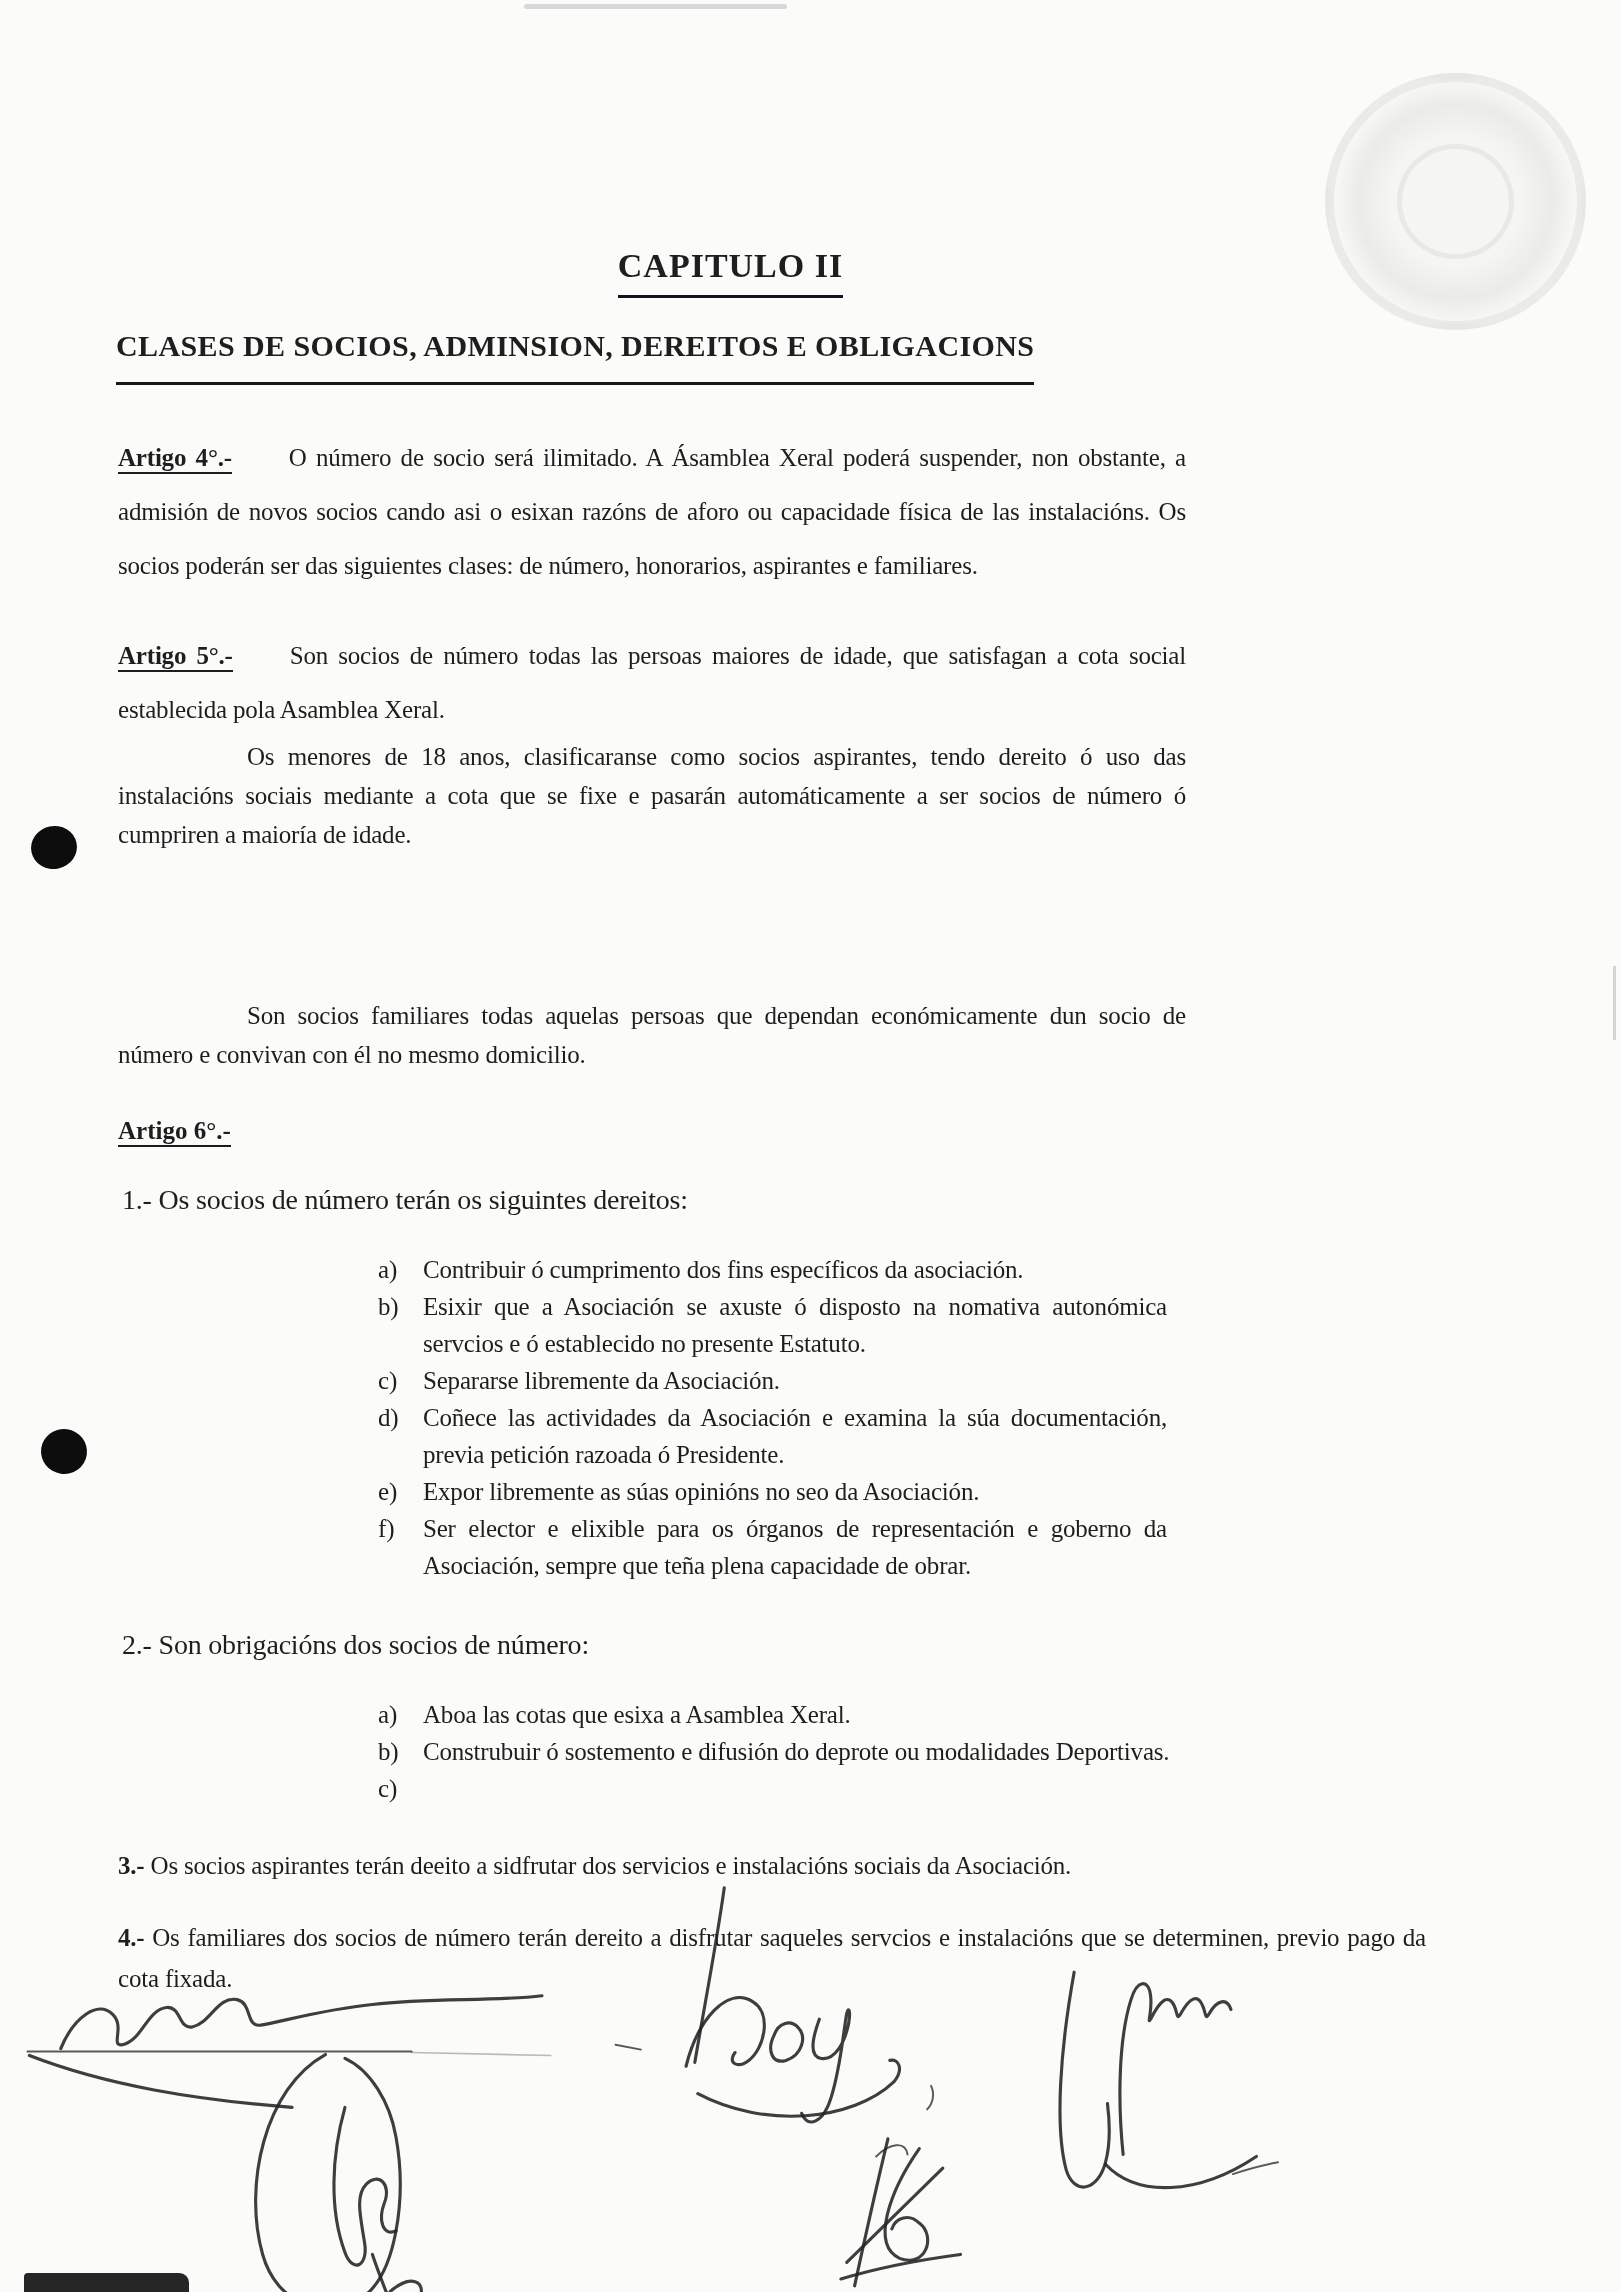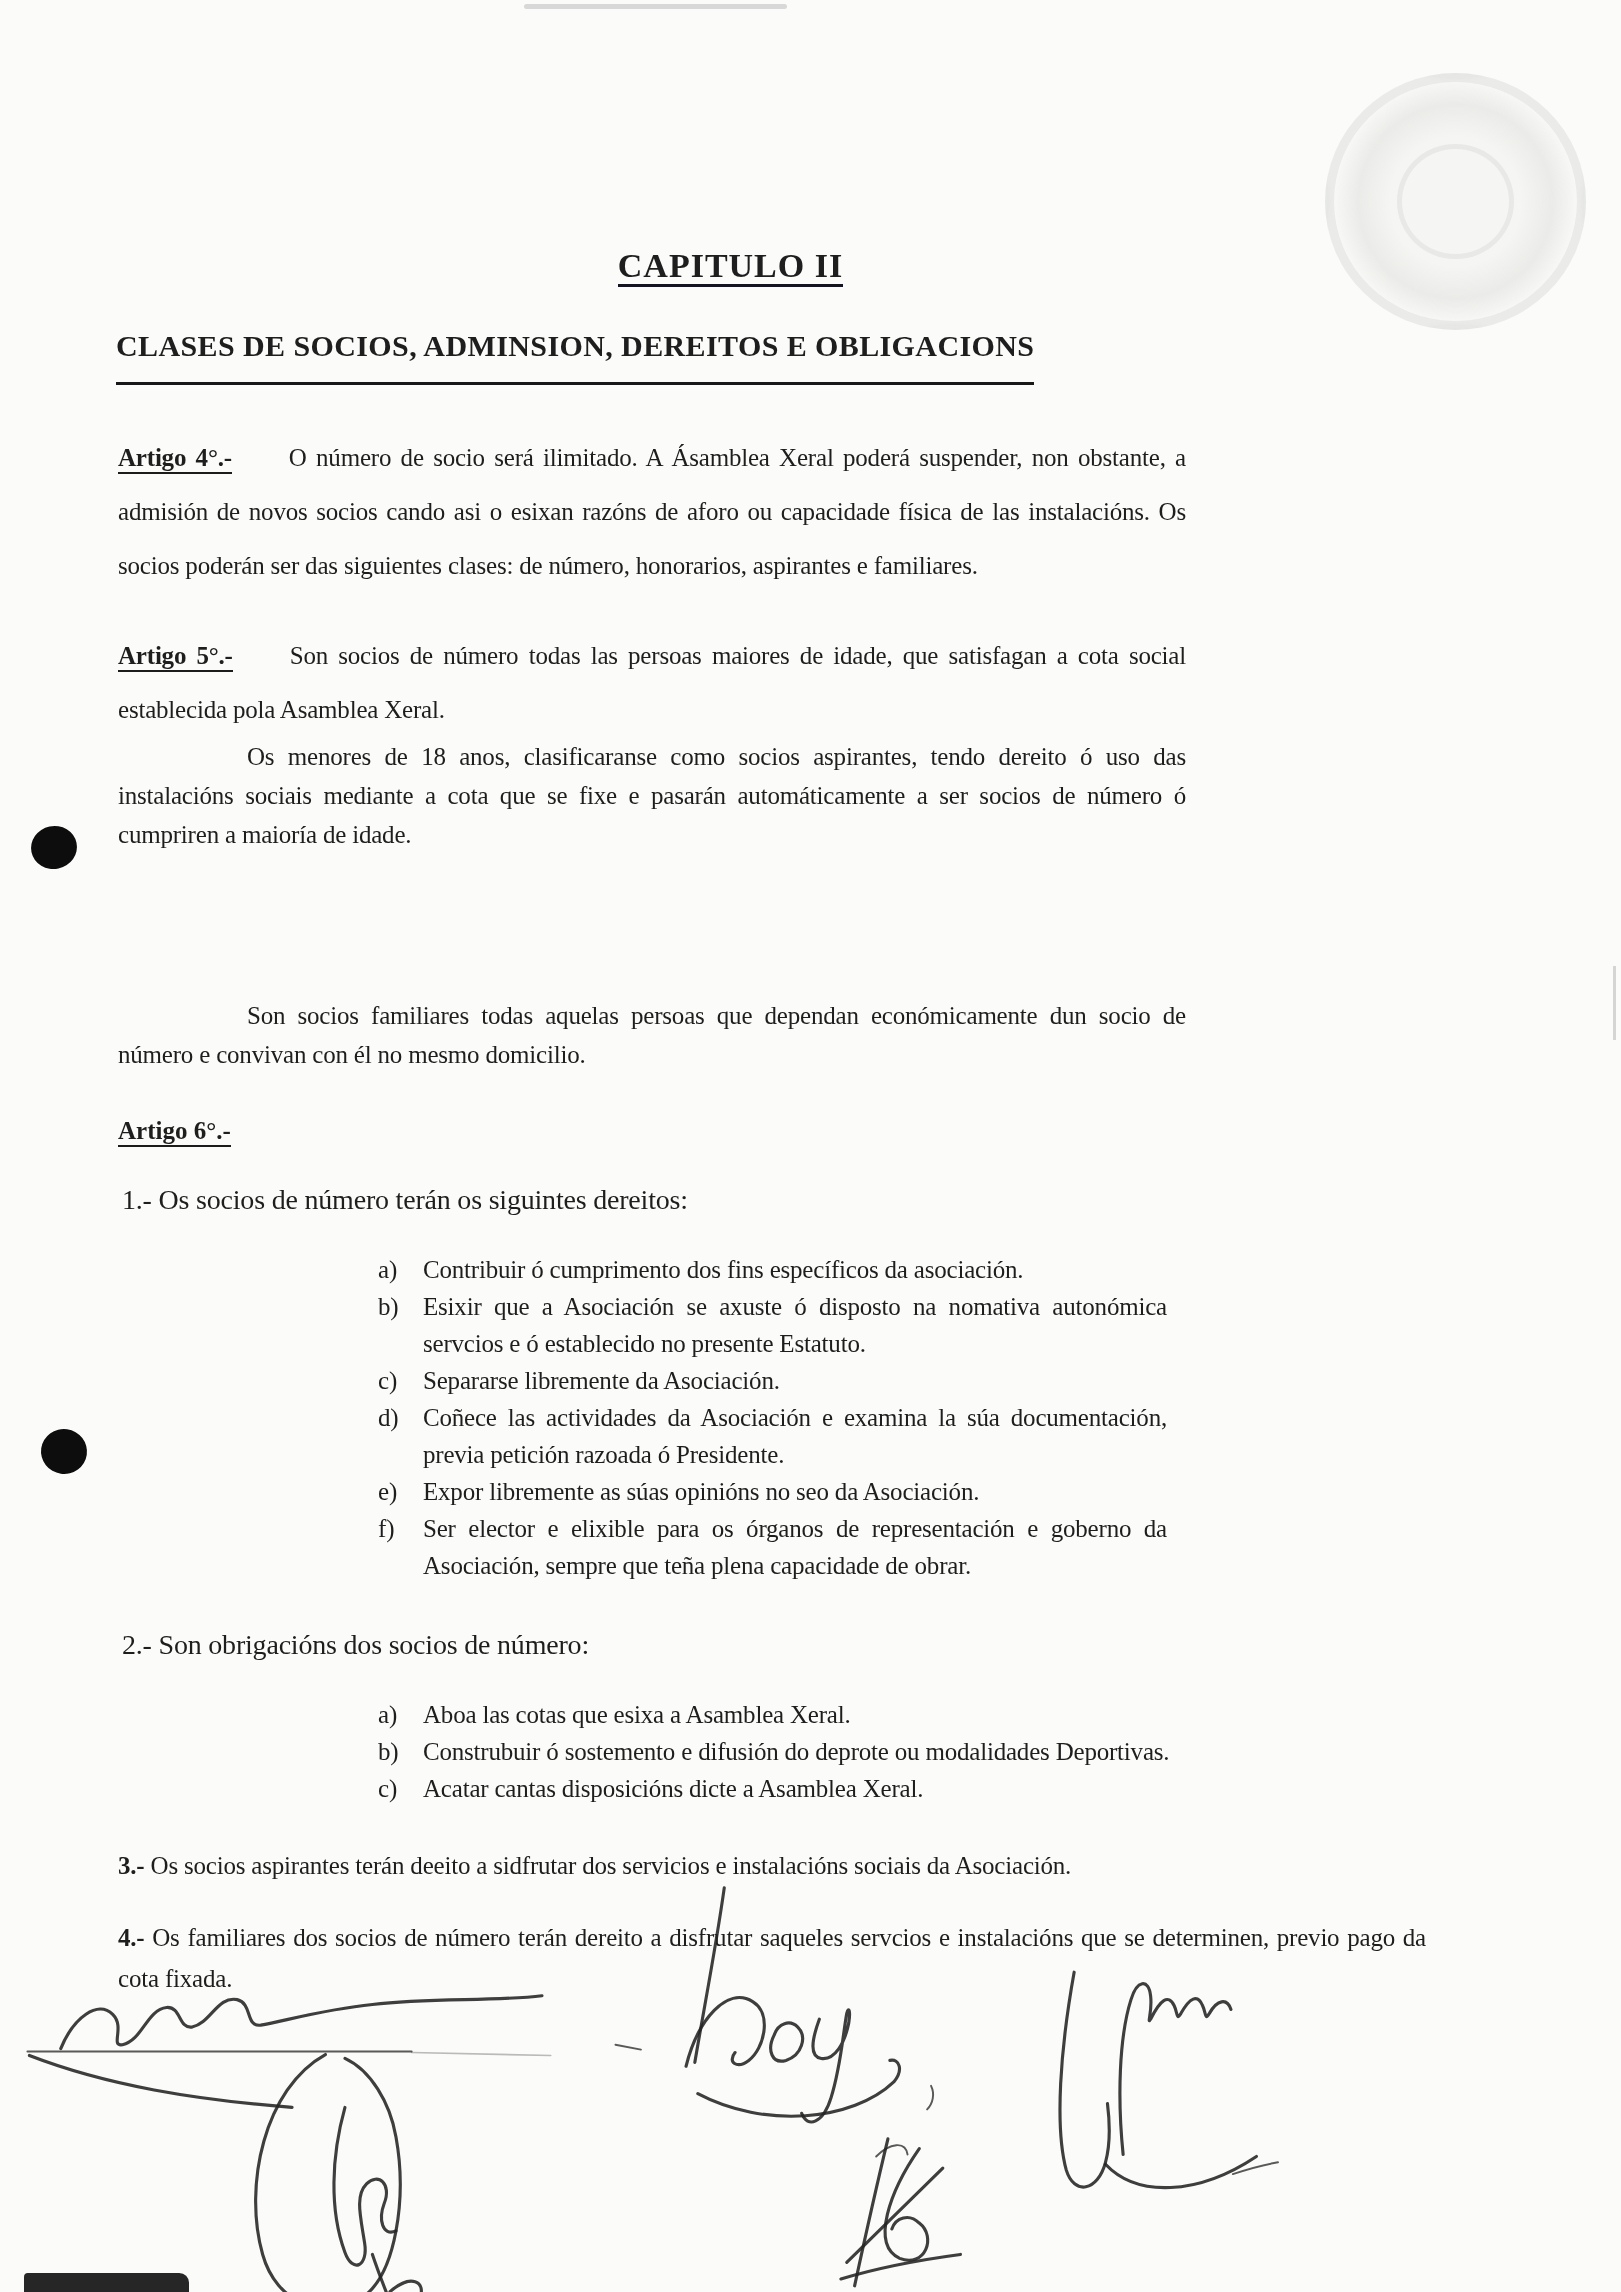--- a/index.html
+++ b/index.html
@@ -3,21 +3,21 @@
 <meta charset="utf-8">
 <style>
   html,body{margin:0;padding:0;background:#888;}
   .page{
     position:relative;width:1621px;height:2293px;margin:0 auto;
     background:#fbfbf9;overflow:hidden;
     font-family:"Liberation Serif","DejaVu Serif",serif;color:#1e1e1e;
   }
   .doc-title{position:absolute;left:118px;top:247px;width:1225px;text-align:center;
     font-size:34px;font-weight:bold;letter-spacing:1px;}
-  .doc-title .u{border-bottom:3.9px solid #141420;padding-bottom:0;}
+  .doc-title .u{border-bottom:3.9px solid #141420;padding-bottom:11px;}
   .doc-heading{position:absolute;left:116px;top:329px;font-size:30px;font-weight:bold;letter-spacing:0.4px;}
   .doc-heading .u{border-bottom:3.9px solid #181818;padding-bottom:20px;}
   .para{position:absolute;left:118px;width:1068px;font-size:25px;line-height:54px;
     text-align:justify;letter-spacing:-0.2px;margin:0;}
   .lh40{line-height:39px;}
   .indent{text-indent:129px;}
   .art-label{font-weight:bold;border-bottom:2.9px solid #1c1c1c;padding-bottom:1px;}
   .gap{display:inline-block;width:57px;}
   .art6{position:absolute;left:118px;top:1117px;font-size:25px;font-weight:bold;margin:0;}
   .list-head{position:absolute;left:122px;font-size:28px;font-weight:normal;margin:0;letter-spacing:-0.2px;}
@@ -112,21 +112,20 @@
     <div class="item">
       <span class="letter">a)</span>
       <span class="text">Aboa las cotas que esixa a Asamblea Xeral.</span>
     </div>
     <div class="item">
       <span class="letter">b)</span>
       <span class="text">Construbuir ó sostemento e difusión do deprote ou modalidades Deportivas.</span>
     </div>
     <div class="item">
       <span class="letter">c)</span>
-      <span class="text">Acatar cantas disposicións dicte a Asamblea Xeral.</span>
     </div>
   </div>
 
   <p class="clause" style="top:1845px">
     <span class="num">3.-</span>
     <span>Os socios aspirantes terán deeito a sidfrutar dos servicios e instalacións sociais da Asociación.</span>
   </p>
 
   <p class="clause" style="top:1917px">
     <span class="num">4.-</span>

